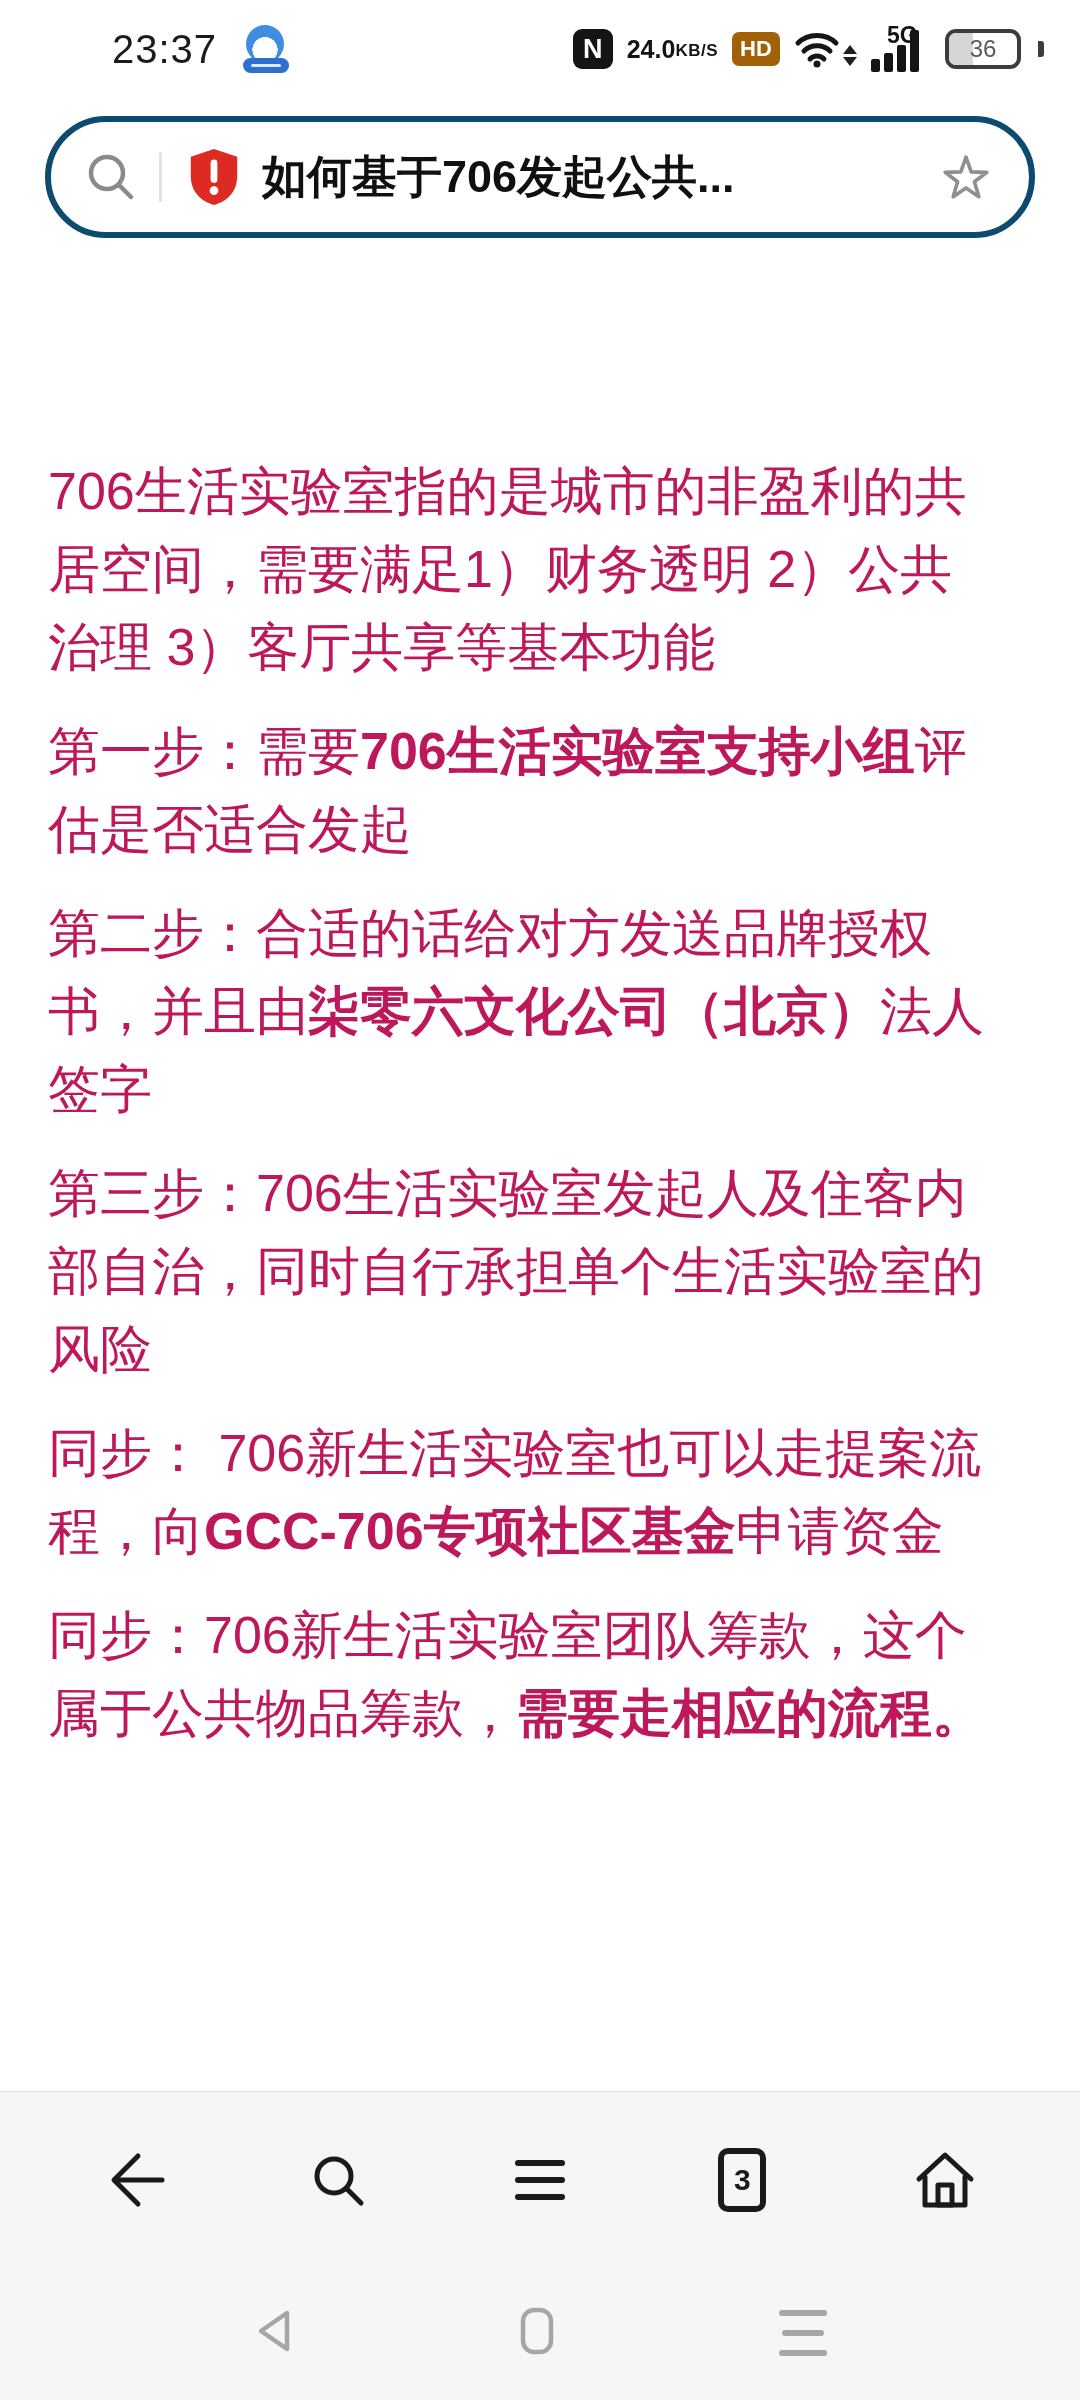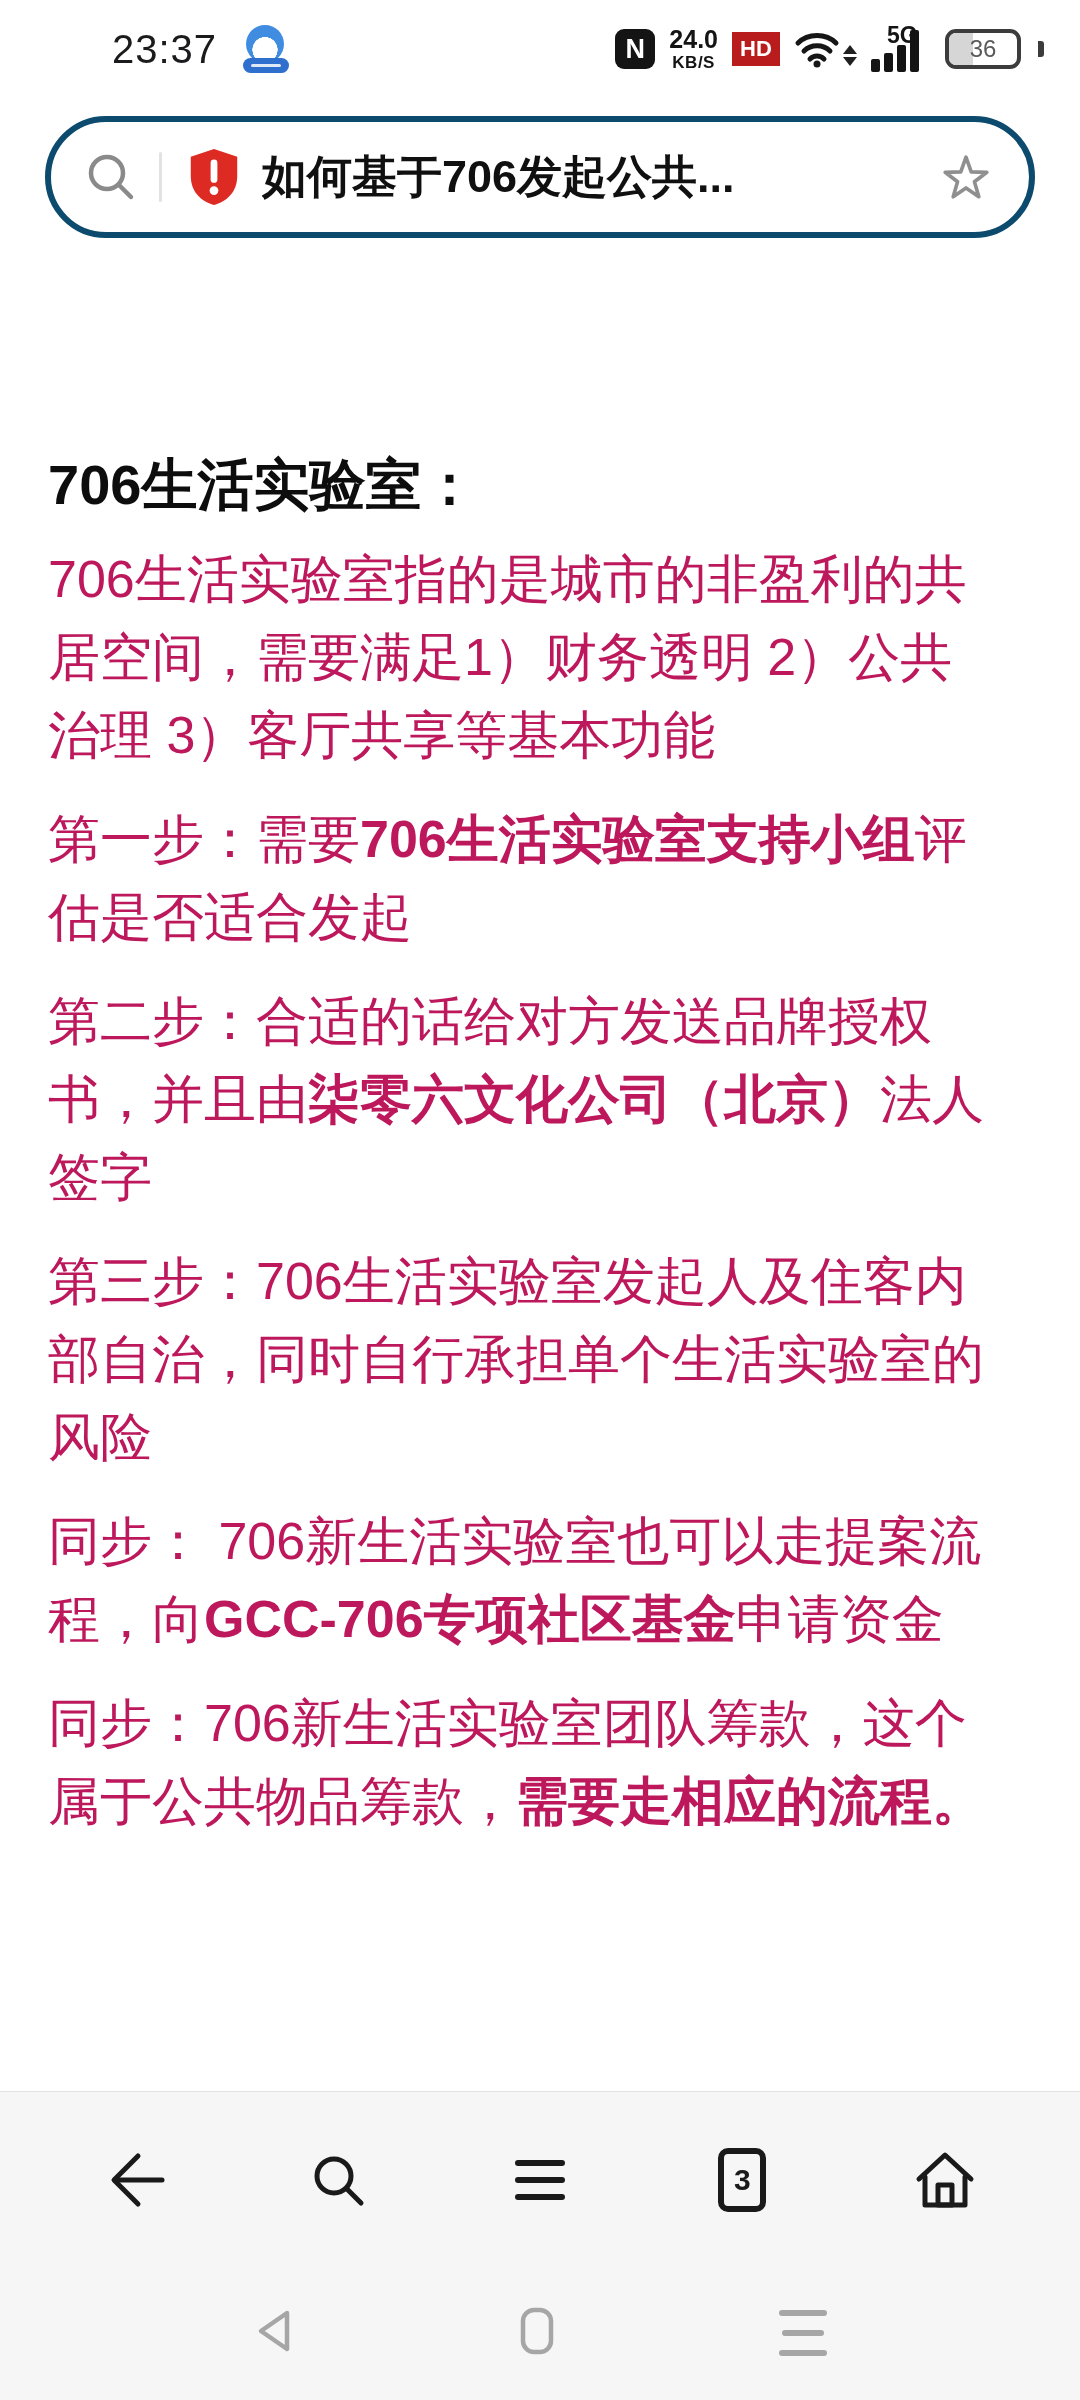--- a/index.html
+++ b/index.html
@@ -17,24 +17,24 @@
   .time{font-size:40px;font-weight:500;color:#1b1b1d;letter-spacing:1px;}
   .app-icon{display:inline-block;width:46px;height:48px;position:relative;}
   .app-icon .orb{position:absolute;top:0;left:3px;width:38px;height:38px;border-radius:50%;
     background:radial-gradient(circle at 50% 65%, #ffffff 0 40%, #3f8ce0 41% 100%);}
   .app-icon .banner{position:absolute;bottom:0;left:0;width:46px;height:15px;border-radius:8px;
     background:#2f6fce;display:flex;align-items:center;justify-content:center;}
   .app-icon .banner i{display:block;width:30px;height:3px;background:rgba(255,255,255,.85);border-radius:2px;}
   .sb-right{display:flex;align-items:center;gap:14px;}
   .nfc{width:40px;height:40px;background:#141414;border-radius:9px;color:#fff;
     display:flex;align-items:center;justify-content:center;font-size:27px;font-weight:700;}
-  .speed{display:flex;flex-direction:column;align-items:center;line-height:1;color:#141414;}
+  .speed{display:flex;align-items:center;line-height:1;color:#141414;}
   .speed .v{font-size:25px;font-weight:700;}
   .speed .u{font-size:17px;font-weight:600;margin-top:2px;letter-spacing:.5px;}
-  .hd{min-width:48px;height:34px;background:#b91c1c;border-radius:0;color:#fff;
+  .hd{min-width:48px;height:34px;background:#a16207;border-radius:7px;color:#fff;
     display:flex;align-items:center;justify-content:center;font-size:22px;font-weight:700;padding:0 4px;box-sizing:border-box;}
   .wifi-wrap{display:flex;align-items:flex-end;gap:3px;}
   .updown{display:flex;flex-direction:column;gap:3px;margin-bottom:2px;}
   .tri-up{width:0;height:0;border-left:7px solid transparent;border-right:7px solid transparent;border-bottom:9px solid #202020;}
   .tri-dn{width:0;height:0;border-left:7px solid transparent;border-right:7px solid transparent;border-top:9px solid #202020;}
   .signal{position:relative;width:60px;height:50px;}
   .signal .gen{position:absolute;top:-2px;left:16px;font-size:23px;font-weight:700;color:#141414;}
   .signal .bars{position:absolute;bottom:2px;left:0;display:flex;align-items:flex-end;gap:4px;}
   .signal .bars i{display:block;width:9px;background:#141414;border-radius:2px;}
   .signal .b1{height:13px;} .signal .b2{height:19px;} .signal .b3{height:27px;} .signal .b4{height:42px;}
@@ -133,21 +133,20 @@
       <rect x="24.5" y="13" width="7" height="24" rx="3.5" fill="#ffffff"></rect>
       <circle cx="28" cy="45" r="4.5" fill="#ffffff"></circle>
     </svg>
     <span class="query">如何基于706发起公共...</span>
     <svg width="50" height="50" viewBox="0 0 48 48">
       <polygon points="24,5 29,19.1 44,19.5 32.1,28.6 36.3,43 24,34.5 11.7,43 15.9,28.6 4,19.5 19,19.1" fill="none" stroke="#8f8f8f" stroke-width="3.5" stroke-linejoin="round"></polygon>
     </svg>
   </div>
 
   <main class="content">
-    <h1>706生活实验室：</h1>
 
     <p><span>706生活实验室指的是城市的非盈利的共居空间，需要满足1）财务透明 2）公共治理 3）客厅共享等基本功能</span></p>
 
 
     <p><span>第一步：需要</span><b>706生活实验室支持小组</b><span>评估是否适合发起</span></p>
 
     <p><span>第二步：合适的话给对方发送品牌授权书，并且由</span><b>柒零六文化公司（北京）</b><span>法人签字</span></p>
 
     <p><span>第三步：706生活实验室发起人及住客内部自治，同时自行承担单个生活实验室的风险</span></p>
 

